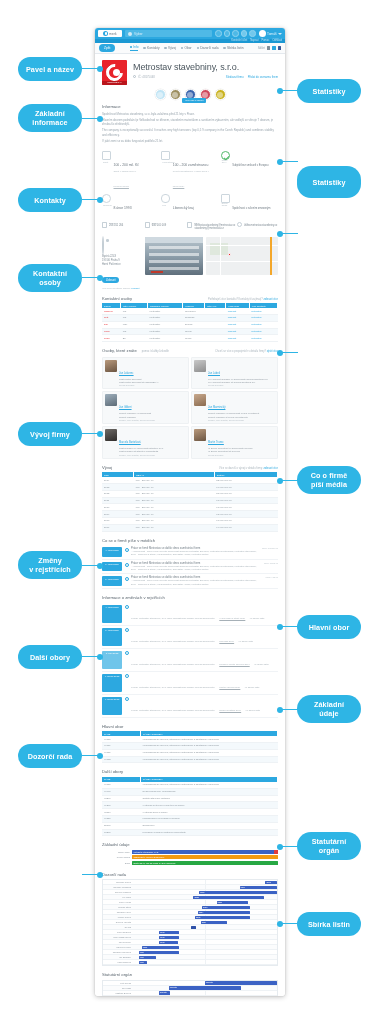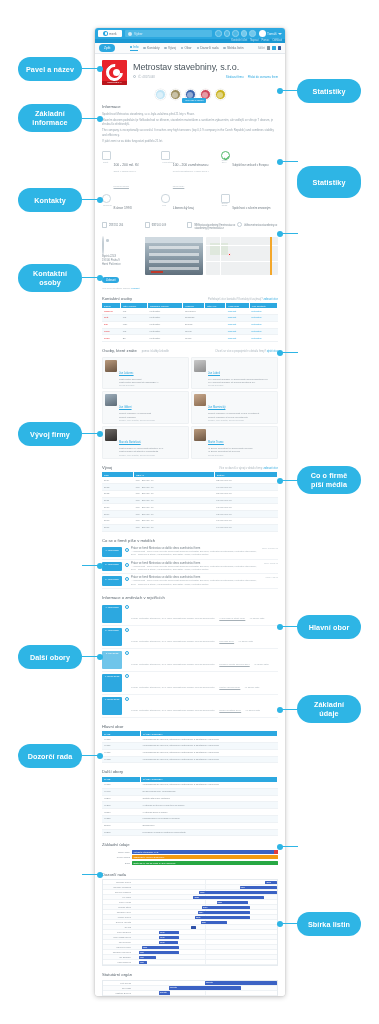--- a/index.html
+++ b/index.html
@@ -1017,20 +1017,22 @@
   <div class="callout" style="left:18px;top:188px;width:64px;height:24px;white-space:pre-line">Kontakty</div>
   <div class="leader to-right" style="left:82px;top:199px;width:18px;"></div>
 
   <div class="callout" style="left:18px;top:264px;width:64px;height:28px;white-space:pre-line">Kontaktní
 osoby</div>
   <div class="leader to-right" style="left:82px;top:277px;width:18px;"></div>
 
   <div class="callout" style="left:18px;top:422px;width:64px;height:24px;white-space:pre-line">Vývoj firmy</div>
   <div class="leader to-right" style="left:82px;top:433px;width:18px;"></div>
 
+  <div class="callout" style="left:18px;top:551px;width:64px;height:28px;white-space:pre-line">Změny
+v rejstřících</div>
   <div class="leader to-right" style="left:82px;top:565px;width:18px;"></div>
 
   <div class="callout" style="left:18px;top:645px;width:64px;height:24px;white-space:pre-line">Další obory</div>
   <div class="leader to-right" style="left:82px;top:656px;width:18px;"></div>
 
   <div class="callout" style="left:18px;top:744px;width:64px;height:24px;white-space:pre-line">Dozorčí rada</div>
   <div class="leader to-right" style="left:82px;top:755px;width:18px;"></div>
 
   <div class="leader to-right" style="left:82px;top:874px;width:18px;"></div>
 
@@ -1048,18 +1050,20 @@
 píší média</div>
   <div class="leader to-left" style="left:280px;top:480px;width:18px;"></div>
 
   <div class="callout" style="left:297px;top:615px;width:64px;height:24px;white-space:pre-line">Hlavní obor</div>
   <div class="leader to-left" style="left:280px;top:626px;width:18px;"></div>
 
   <div class="callout" style="left:297px;top:695px;width:64px;height:28px;white-space:pre-line">Základní
 údaje</div>
   <div class="leader to-left" style="left:280px;top:709px;width:18px;"></div>
 
+  <div class="callout" style="left:297px;top:832px;width:64px;height:28px;white-space:pre-line">Statutární
+orgán</div>
   <div class="leader to-left" style="left:280px;top:846px;width:18px;"></div>
 
   <div class="callout" style="left:297px;top:912px;width:64px;height:24px;white-space:pre-line">Sbírka listin</div>
   <div class="leader to-left" style="left:280px;top:923px;width:18px;"></div>
 
 </div>
 
 </body></html>

